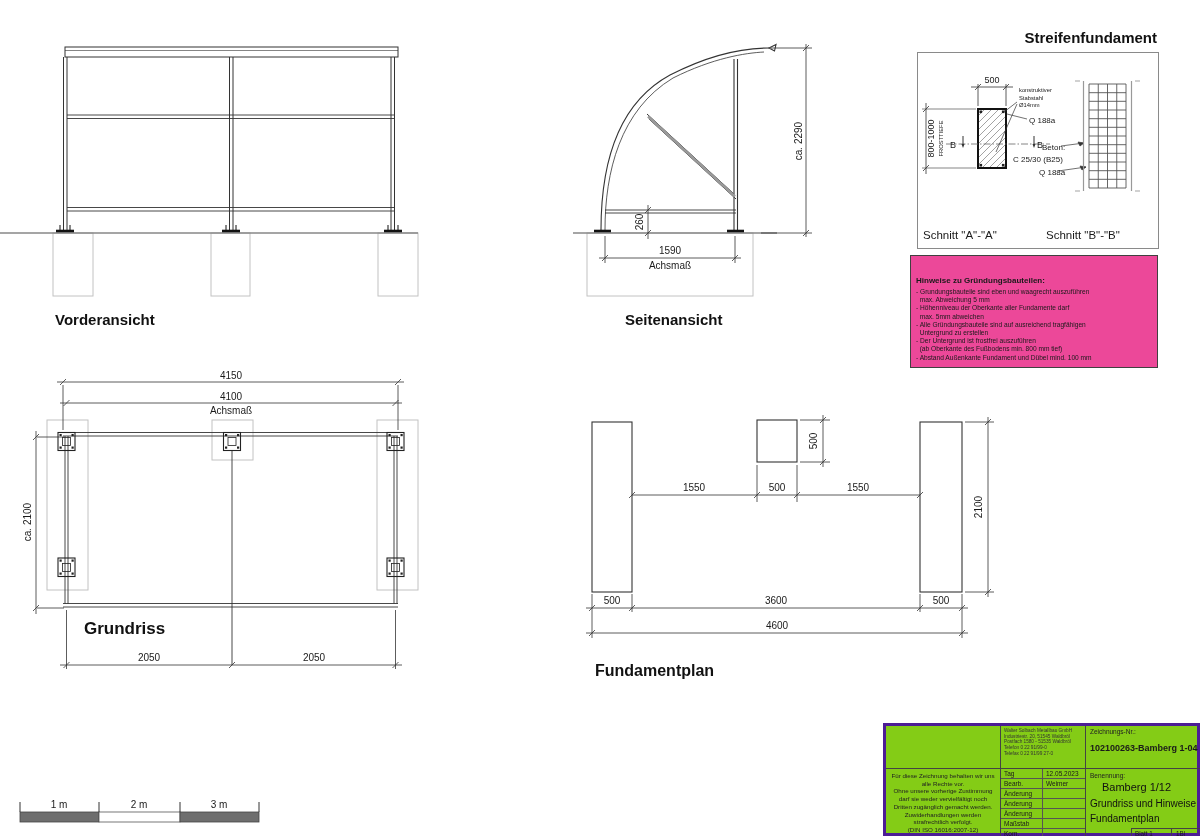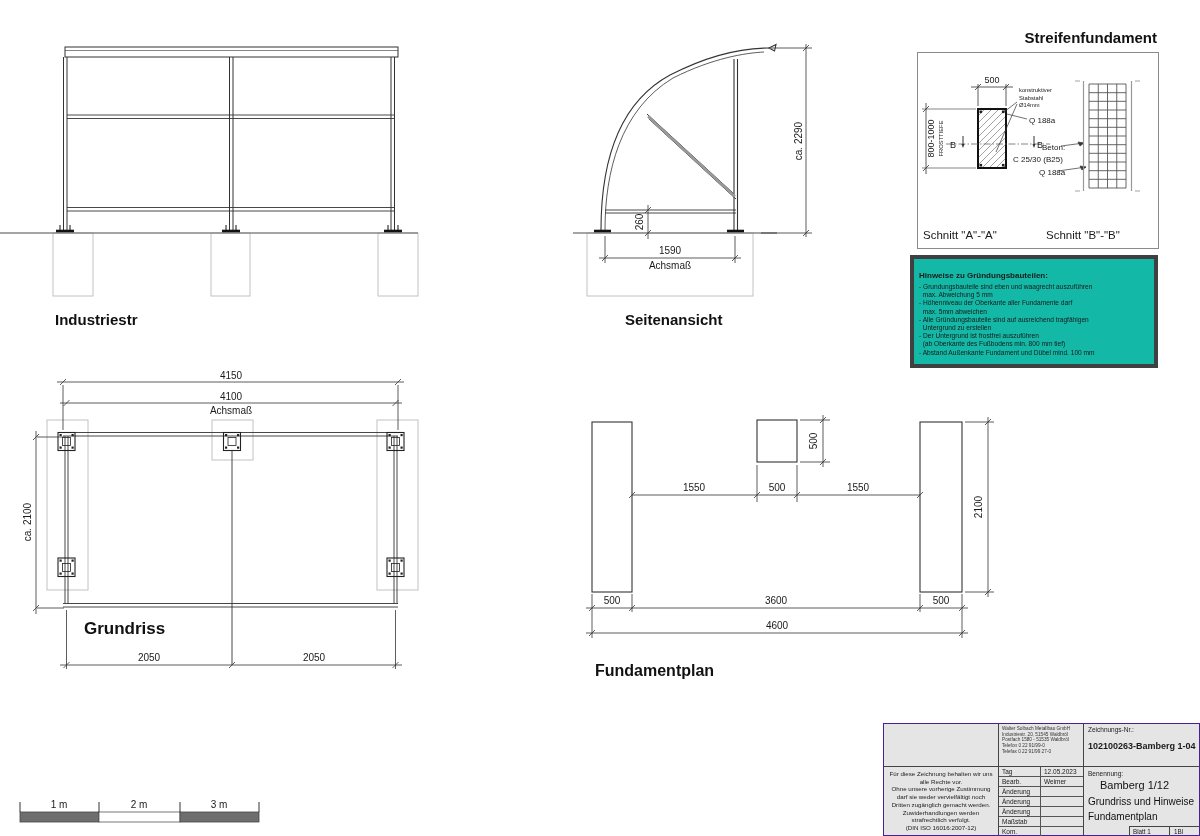--- a/index.html
+++ b/index.html
@@ -9,25 +9,25 @@
     font-family:"Liberation Sans", sans-serif;
   }
   .abs{position:absolute;}
   .view-label{font-weight:bold;font-size:15px;color:#111;}
   .big-label{font-weight:bold;font-size:17px;color:#111;}
   svg text{fill:#1a1a1a;font-family:"Liberation Sans",sans-serif;}
   
   .detail-title{font-weight:bold;font-size:15px;text-align:right;color:#111;}
   .detail-box{border:1px solid #8a8a8a;background:#fff;}
   
-  .notes-box{border:4px solid #404040;background:#14b8a6;padding:12px 5px;box-sizing:border-box;}
+  .notes-box{border:1px solid #404040;background:#ec4899;padding:20px 5px;box-sizing:border-box;}
   .notes-title{font-size:8px;font-weight:bold;margin-bottom:3px;}
   .notes-line{font-size:6.6px;line-height:8.2px;white-space:pre;}
   
-  .tb{border:1px solid #4c1d95;box-sizing:border-box;background:#e5e5e5;}
+  .tb{border:3px solid #4c1d95;box-sizing:border-box;background:#84cc16;}
   .tb-cell{position:absolute;box-sizing:border-box;}
   .copyright{font-size:6.2px;line-height:7.7px;text-align:center;color:#222;}
   .company{font-size:4.7px;line-height:5.7px;color:#333;}
   .tb-row{position:absolute;box-sizing:border-box;border-bottom:1px solid #555;display:flex;}
   .tb-row-label{width:42px;border-right:1px solid #555;box-sizing:border-box;padding:1px 0 0 3px;font-size:6.5px;}
   .tb-row-value{flex:1;padding:1px 0 0 3px;font-size:6.5px;}
   .small-cap{font-size:6.5px;color:#222;}
   .dwg-no{font-size:9px;font-weight:bold;}
   .name-main{font-size:10px;color:#111;}
 </style>
@@ -63,21 +63,21 @@
     <line x1="60" y1="205" x2="60" y2="211" stroke-width="1"></line>
       <line x1="70" y1="205" x2="70" y2="211" stroke-width="1"></line>
     <line x1="222" y1="211" x2="240" y2="211" stroke-width="2.6"></line>
     <line x1="226" y1="205" x2="226" y2="211" stroke-width="1"></line>
       <line x1="236" y1="205" x2="236" y2="211" stroke-width="1"></line>
     <line x1="384" y1="211" x2="402" y2="211" stroke-width="2.6"></line>
     <line x1="388" y1="205" x2="388" y2="211" stroke-width="1"></line>
       <line x1="398" y1="205" x2="398" y2="211" stroke-width="1"></line>
   </g>
 </svg>
-<div class="abs view-label" style="left:55px;top:311px;">Industriestr</div>
+<div class="abs view-label" style="left:55px;top:311px;">Vorderansicht</div>
 
 <svg class="abs" style="left:565px;top:20;" width="255" height="290">
   <rect x="22" y="213" width="166" height="63" fill="#fff" stroke="#c2c2c2" stroke-width="1"></rect>
   <line x1="8" y1="213" x2="212" y2="213" stroke="#878787" stroke-width="1.6"></line>
   <g stroke="#333" stroke-width="1.1" fill="none">
     <path d="M 36 210 C 36 150 50 85 105 55 C 148 33 183 28 204 28"></path>
     <path d="M 40 210 C 40 152 55 90 108 58 C 148 38 180 33 199 32" stroke-width="0.8"></path>
     <path d="M 204 28 L 211 24.5 L 209.5 31 Z"></path>
     <line x1="169" y1="39" x2="169" y2="211"></line>
       <line x1="172.5" y1="39" x2="172.5" y2="211"></line>

